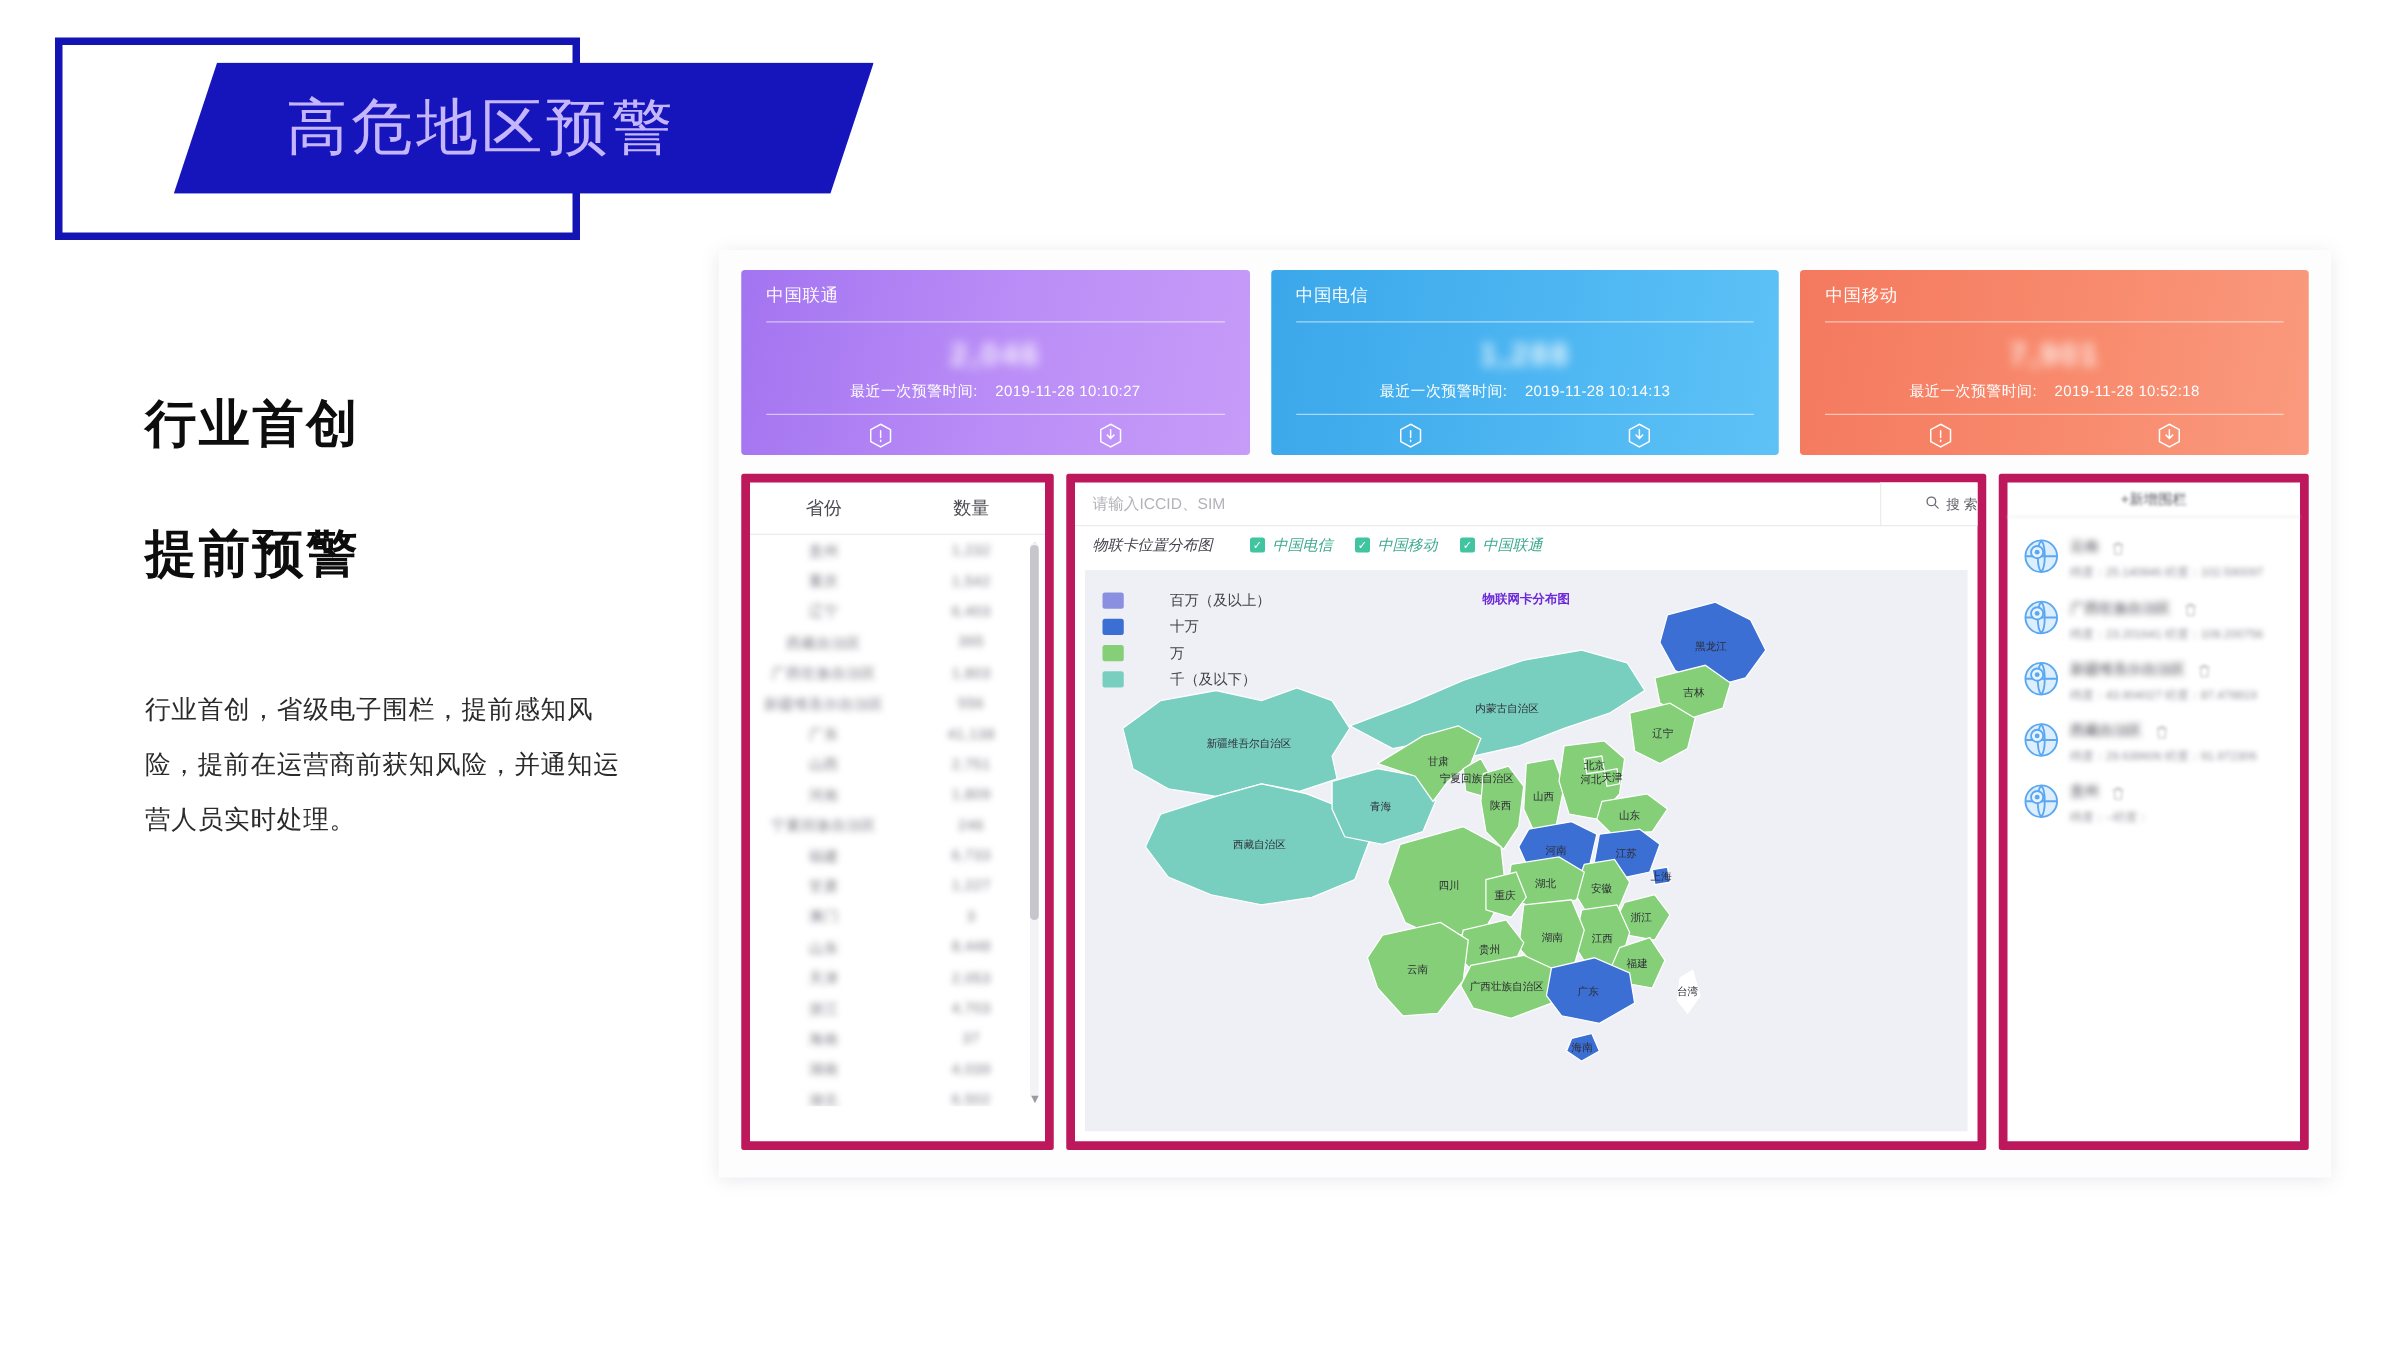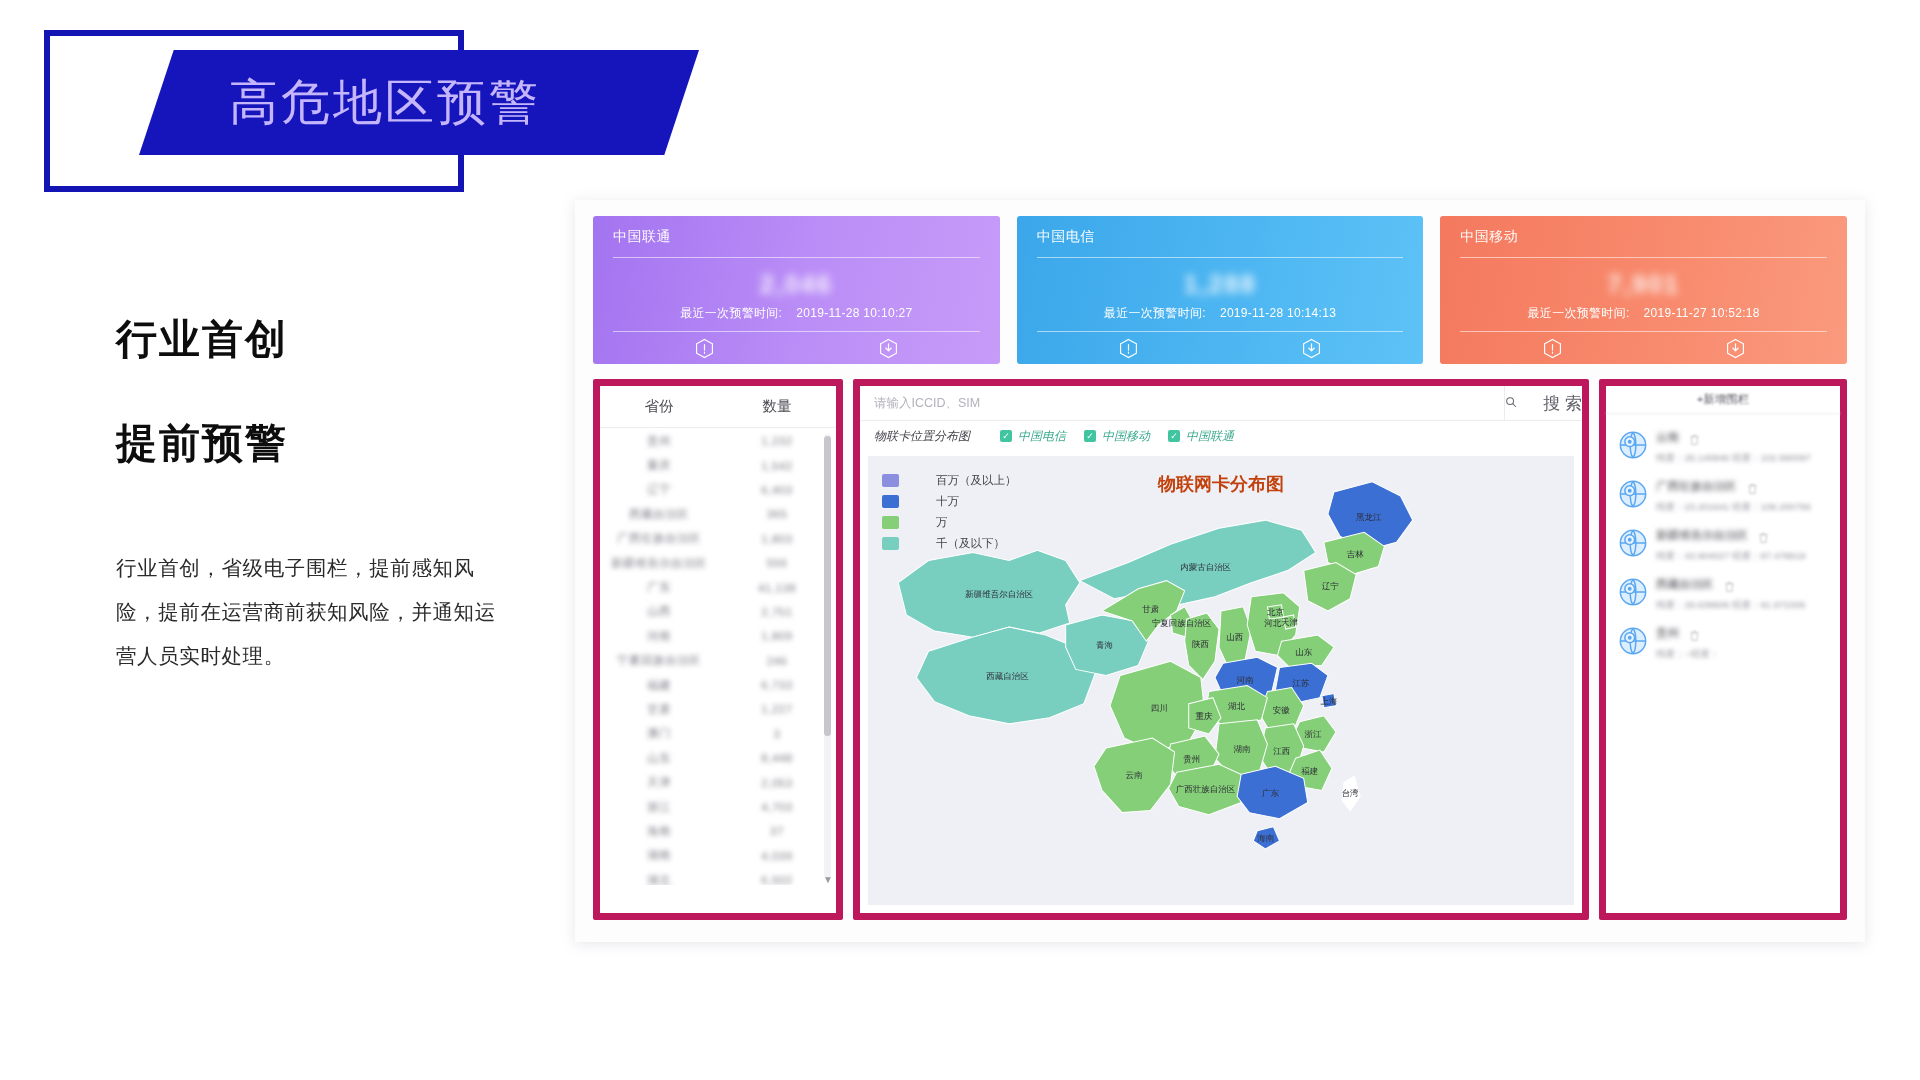--- a/index.html
+++ b/index.html
@@ -101,40 +101,40 @@
 
   
   .search-bar { display: flex; height: 35px; border-bottom: 1px solid #ececed; }
   .search-input {
     flex: 1; border: none; outline: none; padding: 0 14px;
     font-size: 12.5px; color: #9a9aa4; font-family: inherit; background: transparent;
   }
   .search-input::placeholder { color: #b2b2bb; }
   .search-btn {
     width: 78px; border-left: 1px solid #ececed; display: flex; align-items: center;
-    justify-content: space-between; gap: 5px; font-size: 17px; color: #5f5f68;
+    justify-content: flex-end; gap: 5px; font-size: 11px; color: #5f5f68;
     cursor: pointer; background: #fff;
   }
   .search-btn svg { width: 12px; height: 12px; }
   .filter-row { display: flex; align-items: center; height: 30px; padding: 0 14px; gap: 18px; font-style: italic; }
   .filter-label { font-size: 12px; color: #42424a; margin-right: 12px; }
   .chk { display: flex; align-items: center; gap: 6px; font-size: 12px; color: #3aa98c; cursor: pointer; }
   .chk .box {
     width: 12px; height: 12px; border-radius: 2px; background: #41c4a0;
     display: flex; align-items: center; justify-content: center;
     color: #fff; font-size: 9px; line-height: 1;
   }
   .map-area { position: absolute; left: 8px; right: 8px; top: 70px; bottom: 8px;
               background: #eef0f5; overflow: hidden; }
   .legend { position: absolute; left: 14px; top: 14px; }
   .lg-item { display: flex; align-items: center; gap: 9px; height: 21px; }
   .lg-sw { width: 17px; height: 13px; border-radius: 2px; }
   .lg-tx { font-size: 11.5px; color: #41414a; margin-left: 28px; }
   .map-title { position: absolute; left: 0; right: 0; top: 16px; text-align: center;
-               font-size: 18px; font-weight: bold; color: #c2410c; }
+               font-size: 10px; font-weight: bold; color: #6d28d9; }
   .map-svg { position: absolute; left: 0; top: 0; width: 100%; height: 100%; }
   .prov { stroke: #ffffff; stroke-width: 1; }
   .plabel { font-size: 8.4px; fill: #2d2d35; text-anchor: middle;
             font-family: "Liberation Sans", sans-serif; }
 
   
   .fence-head { height: 28px; display: flex; align-items: center; justify-content: center;
                 border-bottom: 1px solid #ececed; font-size: 11.5px; color: #5a5a64;
                 cursor: pointer; filter: blur(1.1px); }
   .fence-list { position: absolute; left: 0; right: 0; top: 29px; bottom: 0; padding: 8px 0; }
@@ -206,21 +206,21 @@
                   <path d="M12 7v8.5M8.6 12.4 12 16l3.4-3.6" stroke-linecap="round" stroke-linejoin="round"></path>
                 </svg></span>
         </div>
       </div>
 
       <div class="kpi mobile">
         <div class="kpi-name">中国移动</div>
         <div class="kpi-rule"></div>
         <div class="kpi-num">7,901</div>
         <div class="kpi-time">
-          <span class="lbl">最近一次预警时间:</span><span>2019-11-27 10:52:18</span>
+          <span class="lbl">最近一次预警时间:</span><span>2019-11-28 10:52:18</span>
         </div>
         <div class="kpi-rule2"></div>
         <div class="kpi-icons">
           <span><svg viewBox="0 0 24 26" fill="none" stroke="#fff" stroke-width="1.5">
                   <path d="M12 1.5 22 7v12L12 24.5 2 19V7z"></path>
                   <path d="M12 8v7M12 17.6v1.4" stroke-linecap="round"></path>
                 </svg></span>
           <span><svg viewBox="0 0 24 26" fill="none" stroke="#fff" stroke-width="1.5">
                   <path d="M12 1.5 22 7v12L12 24.5 2 19V7z"></path>
                   <path d="M12 7v8.5M8.6 12.4 12 16l3.4-3.6" stroke-linecap="round" stroke-linejoin="round"></path>

